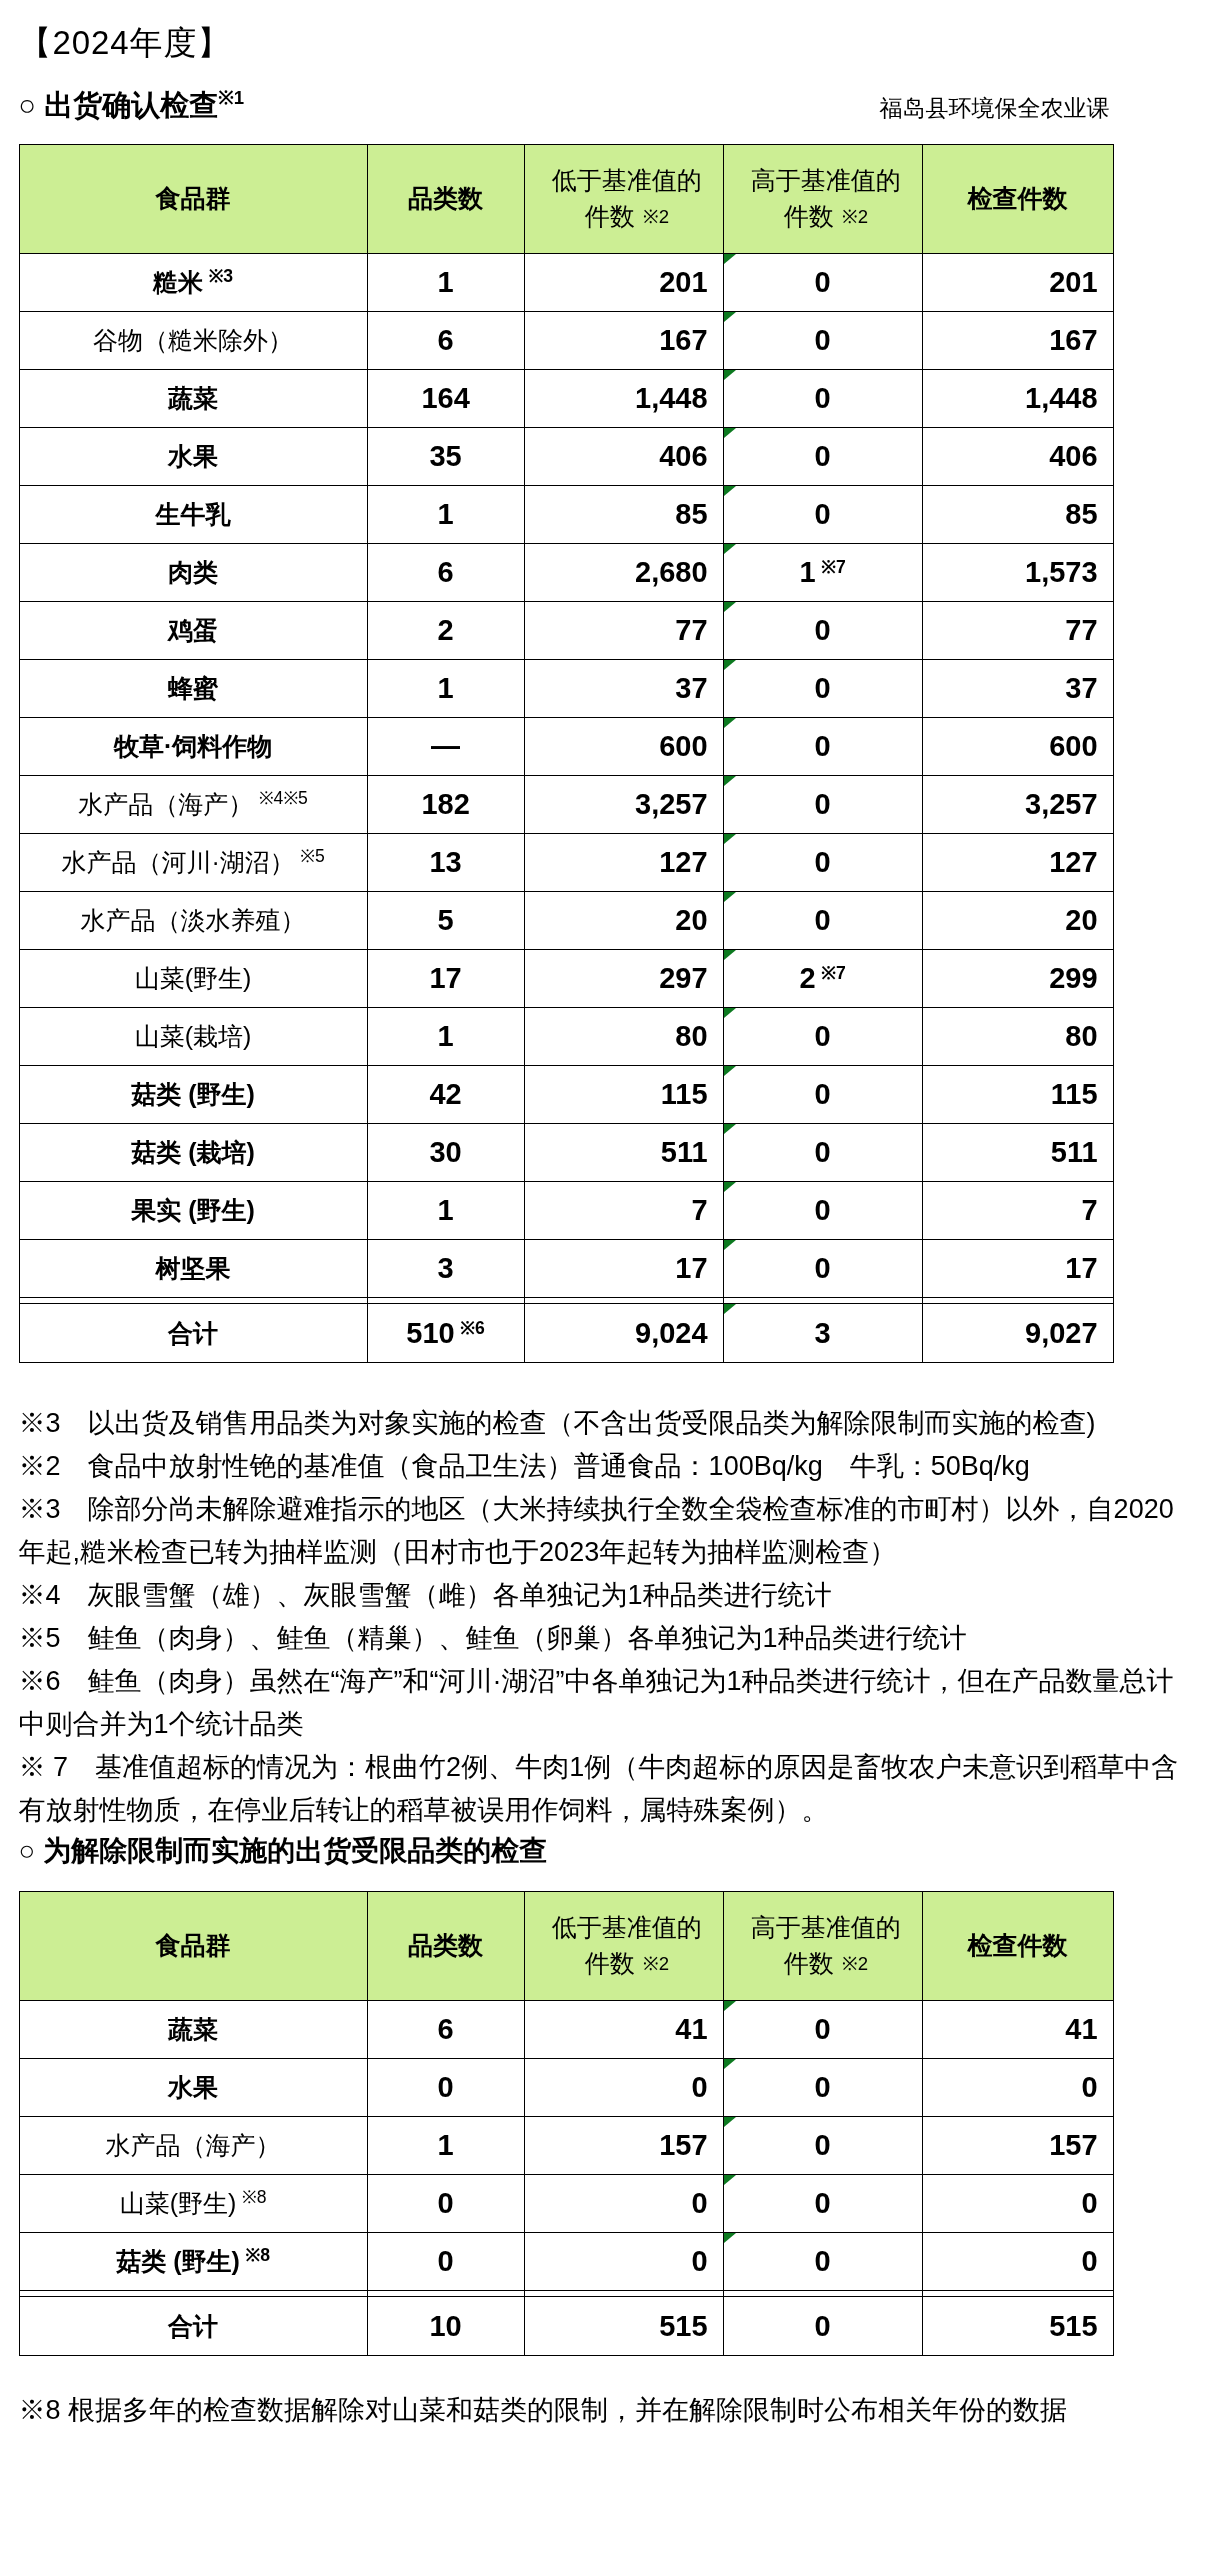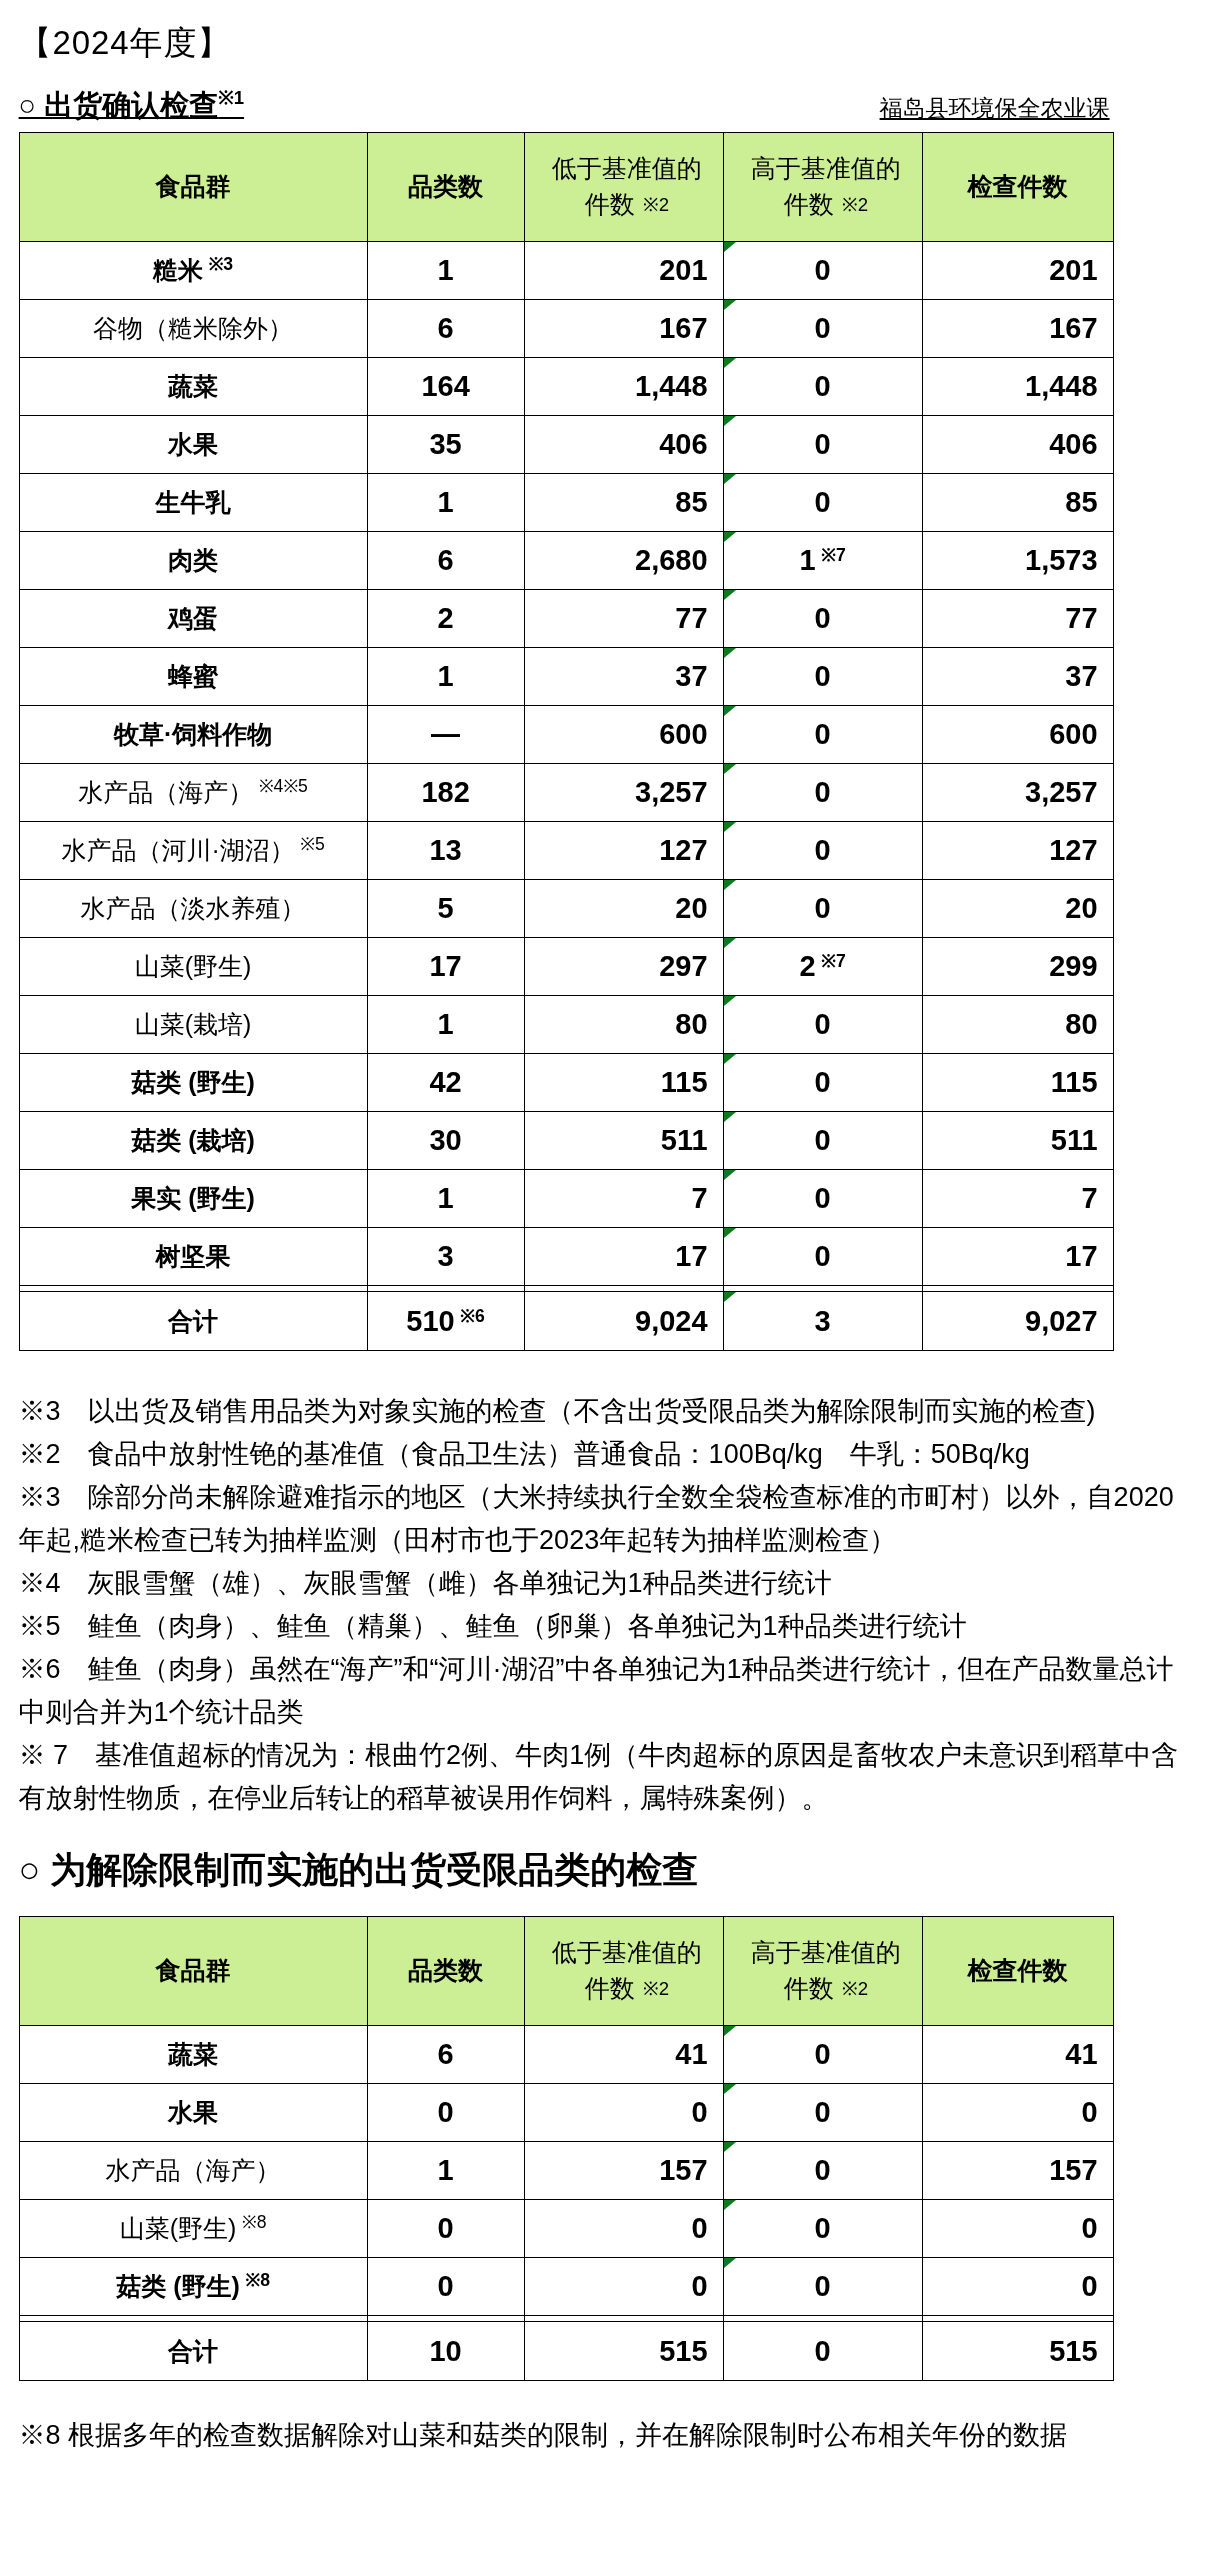--- a/index.html
+++ b/index.html
@@ -13,22 +13,21 @@
   .page { padding: 15px 16.7px 22px 18.6px; }
 
   .title { font-size: 33px; font-weight: normal; margin: 5.6px 0 0 0; letter-spacing: 0.9px; }
 
   .head-row {
     width: 1091px;
     display: flex;
     justify-content: space-between;
     align-items: flex-end;
     margin-top: 20.4px;
-    margin-bottom: 6px;
-    text-decoration: underline;
+    margin-bottom: 18px;
   }
   .h1 { font-size: 29px; font-weight: bold; }
   .hsup1 { font-size: 18.6px; font-weight: bold; position: relative; top: -11px; }
   .org { font-size: 23px; font-weight: normal; padding-bottom: 1.9px; }
 
   table { border-collapse: collapse; table-layout: fixed; }
   th, td { border: 1.9px solid #000; box-sizing: border-box; overflow: visible; }
 
   thead th {
     background: var(--green, #ccee94);
@@ -62,21 +61,21 @@
     border-top: 10.2px solid var(--flag, #0d7a20);
     border-right: 12px solid transparent;
   }
   .sup { font-size: 17.6px; position: relative; top: -9.3px; margin-left: 5.6px; }
 
   tr.spacer td { height: 6.5px; padding: 0; }
 
   .notes { margin-top: 39px; width: 1171px; font-size: 27px; line-height: 43px; font-weight: normal; }
   .notes p { margin: 0; }
 
-  .h2 { font-size: 36px; font-weight: bold; margin-top: 26px; margin-bottom: 20.4px; }
+  .h2 { font-size: 28px; font-weight: bold; margin-bottom: 20.4px; }
   #notes2 { margin-top: 33px; }
 </style>
 </head>
 <body>
 
 <div class="page">
 
   <div class="title">【2024年度】</div>
 
   <div class="head-row">

